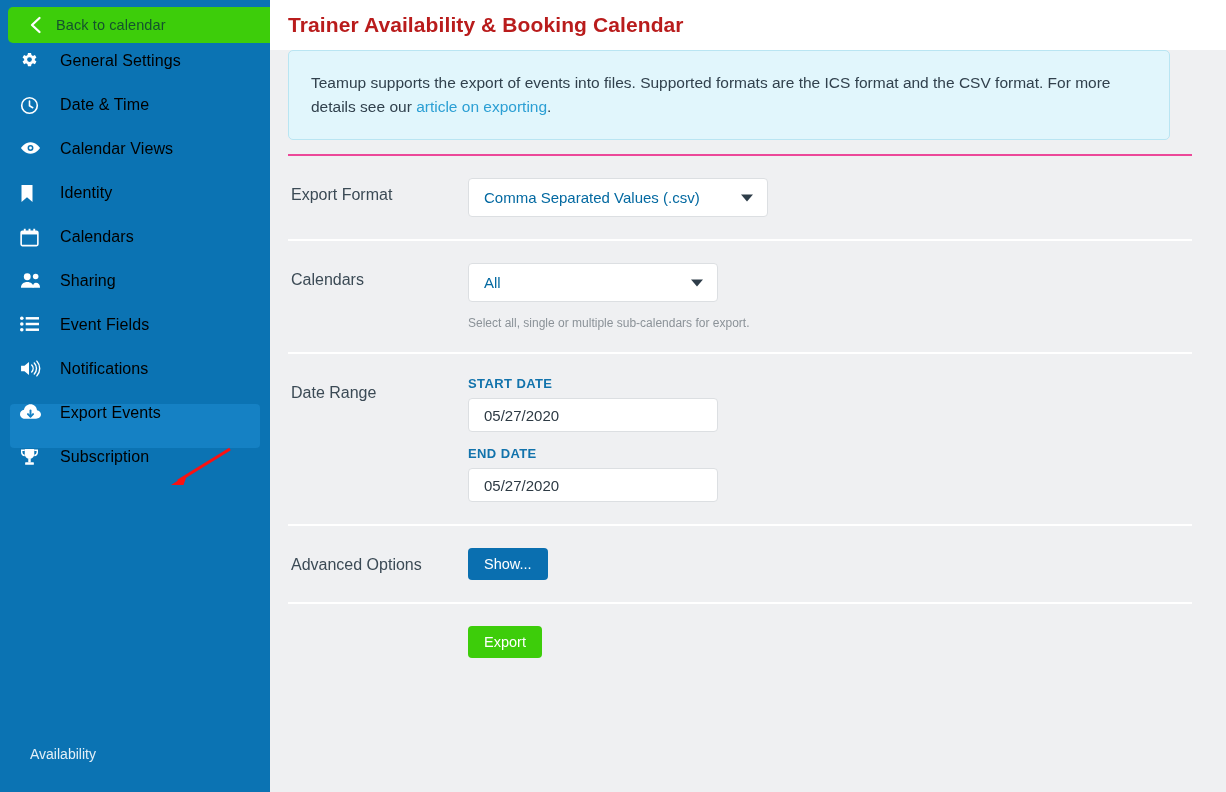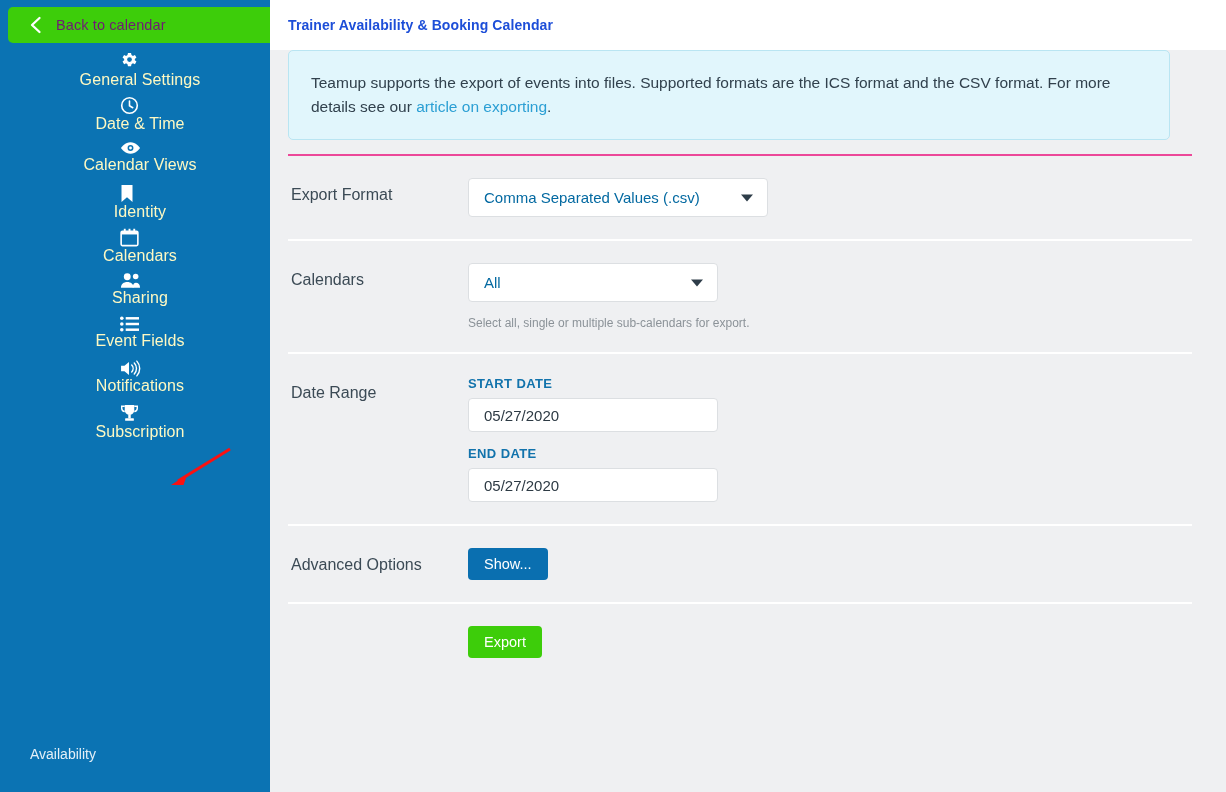--- a/index.html
+++ b/index.html
@@ -28,21 +28,21 @@
   .back-btn {
     position: absolute;
     left: 8px;
     top: 7px;
     width: 286px;
     height: 36px;
     background: #3dcd0a;
     border-radius: 5px;
     display: flex;
     align-items: center;
-    color: #701a75;
+    color: #14532d;
     font-size: 14.5px;
     cursor: pointer;
   }
   .back-chev {
     width: 30px;
     display: flex;
     align-items: center;
     justify-content: center;
     margin-left: 12px;
   }
@@ -52,28 +52,27 @@
   .nav {
     position: absolute;
     left: 0;
     top: 52px;
     width: 270px;
   }
   .nav-item {
     position: relative;
     height: 44px;
     display: flex;
-    align-items: center;
-    color: #fef9c3;
+    align-items: flex-start;
+    color: #000000;
     font-size: 16px;
     cursor: pointer;
     margin: 0 10px;
     border-radius: 4px;
     padding-left: 10px;
-    flex-direction: column;
   }
   .nav-item.active { background: #1581c4; }
   .nav-icon {
     width: 28px;
     min-width: 28px;
     display: flex;
     align-items: center;
     justify-content: flex-start;
     margin-right: 12px;
   }
@@ -107,23 +106,23 @@
     overflow: hidden;
   }
   .topbar {
     height: 50px;
     background: #ffffff;
     display: flex;
     align-items: center;
     padding-left: 18px;
   }
   .page-title {
-    font-size: 14px;
+    font-size: 21px;
     font-weight: bold;
-    color: #1d4ed8;
+    color: #b91c1c;
     letter-spacing: .1px;
   }
 
   .content { padding: 0 22px 0 18px; }
 
   .info-box {
     background: #e1f6fc;
     border: 1px solid #b9e5f2;
     border-radius: 5px;
     padding: 20px 22px;
@@ -327,20 +326,30 @@
             <path d="M1 6.2h3.6L9.4 2v14L4.6 11.8H1z"></path>
             <path d="M12.3 5.4a5.2 5.2 0 0 1 0 7.2" fill="none" stroke="#ffffff" stroke-width="1.5" stroke-linecap="round"></path>
             <path d="M15 3.2a8.4 8.4 0 0 1 0 11.6" fill="none" stroke="#ffffff" stroke-width="1.5" stroke-linecap="round"></path>
             <path d="M17.7 1.2a11.5 11.5 0 0 1 0 15.6" fill="none" stroke="#ffffff" stroke-width="1.5" stroke-linecap="round"></path>
           </svg>
         </span>
         <span class="nav-label">Notifications</span>
       </div>
 
 
+      <div class="nav-item active">
+        <span class="nav-icon">
+          <svg width="21" height="16" viewBox="0 0 22 16">
+            <path d="M5.2 15C2.3 15 0 12.9 0 10.3c0-2.3 1.8-4.2 4.2-4.6C4.8 2.4 7.6 0 11 0c3.6 0 6.5 2.7 6.8 6.2 2.4.3 4.2 2.2 4.2 4.5 0 2.5-2.3 4.3-5.2 4.3z"></path>
+            <path d="M11 6.5v6.3" stroke="#1581c4" stroke-width="2" stroke-linecap="round"></path>
+            <path d="M8.3 10.2L11 12.9l2.7-2.7" fill="none" stroke="#1581c4" stroke-width="2" stroke-linecap="round" stroke-linejoin="round"></path>
+          </svg>
+        </span>
+        <span class="nav-label">Export Events</span>
+      </div>
 
       <div class="nav-item">
         <span class="nav-icon">
           <svg width="19" height="19" viewBox="0 0 20 20">
             <path d="M5 1h10v5.2c0 2.9-2.2 5-5 5s-5-2.1-5-5z"></path>
             <path d="M5 2.4H1.8v2c0 2 1.4 3.3 3.2 3.5M15 2.4h3.2v2c0 2-1.4 3.3-3.2 3.5" fill="none" stroke="#ffffff" stroke-width="1.5"></path>
             <rect x="8.7" y="10.8" width="2.6" height="4.3"></rect>
             <rect x="5.4" y="15.1" width="9.2" height="2.5" rx="0.6"></rect>
           </svg>
         </span>

